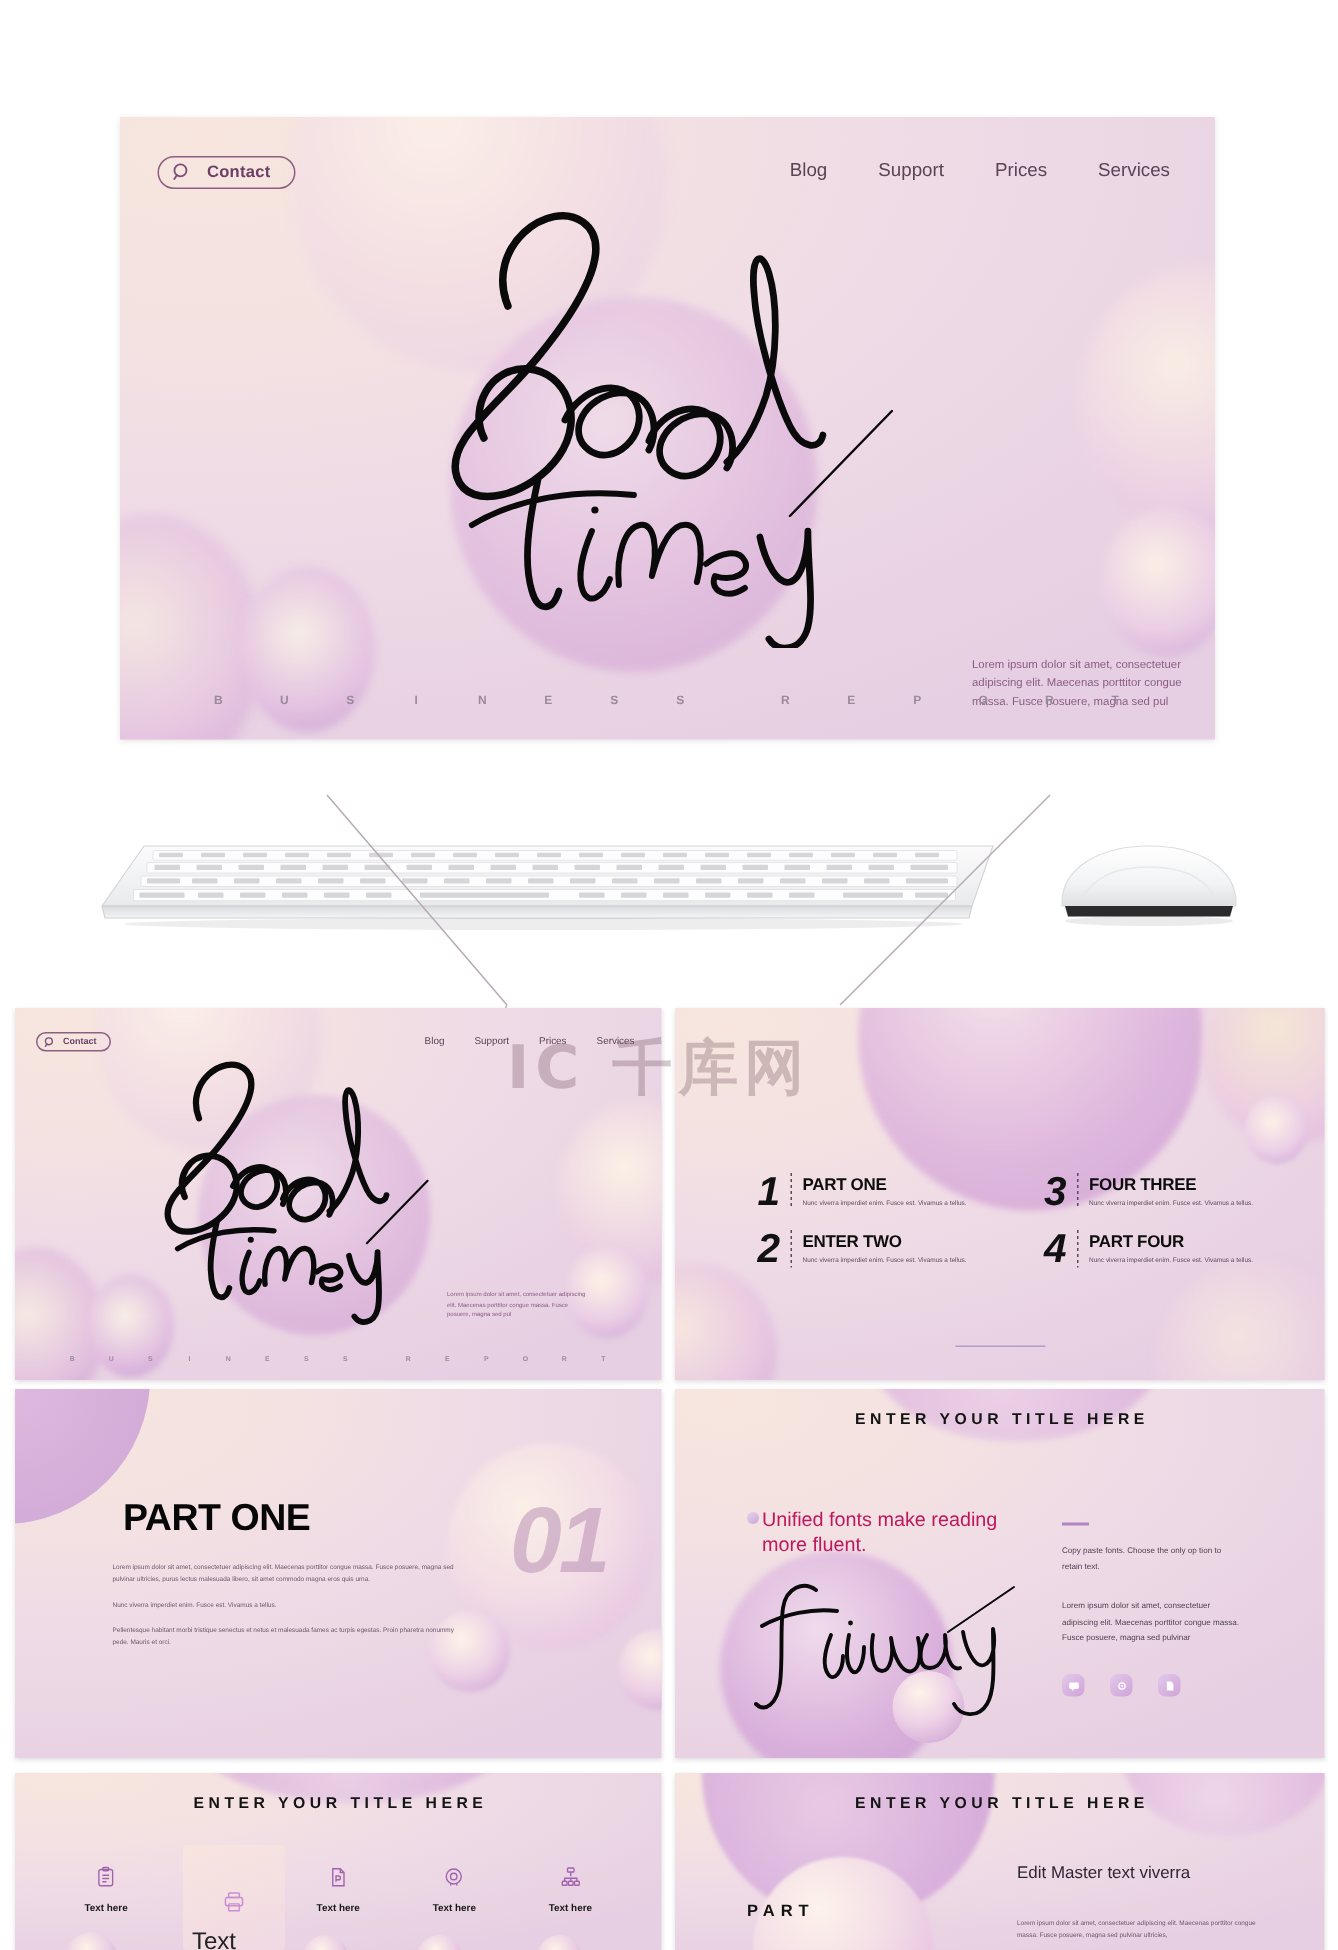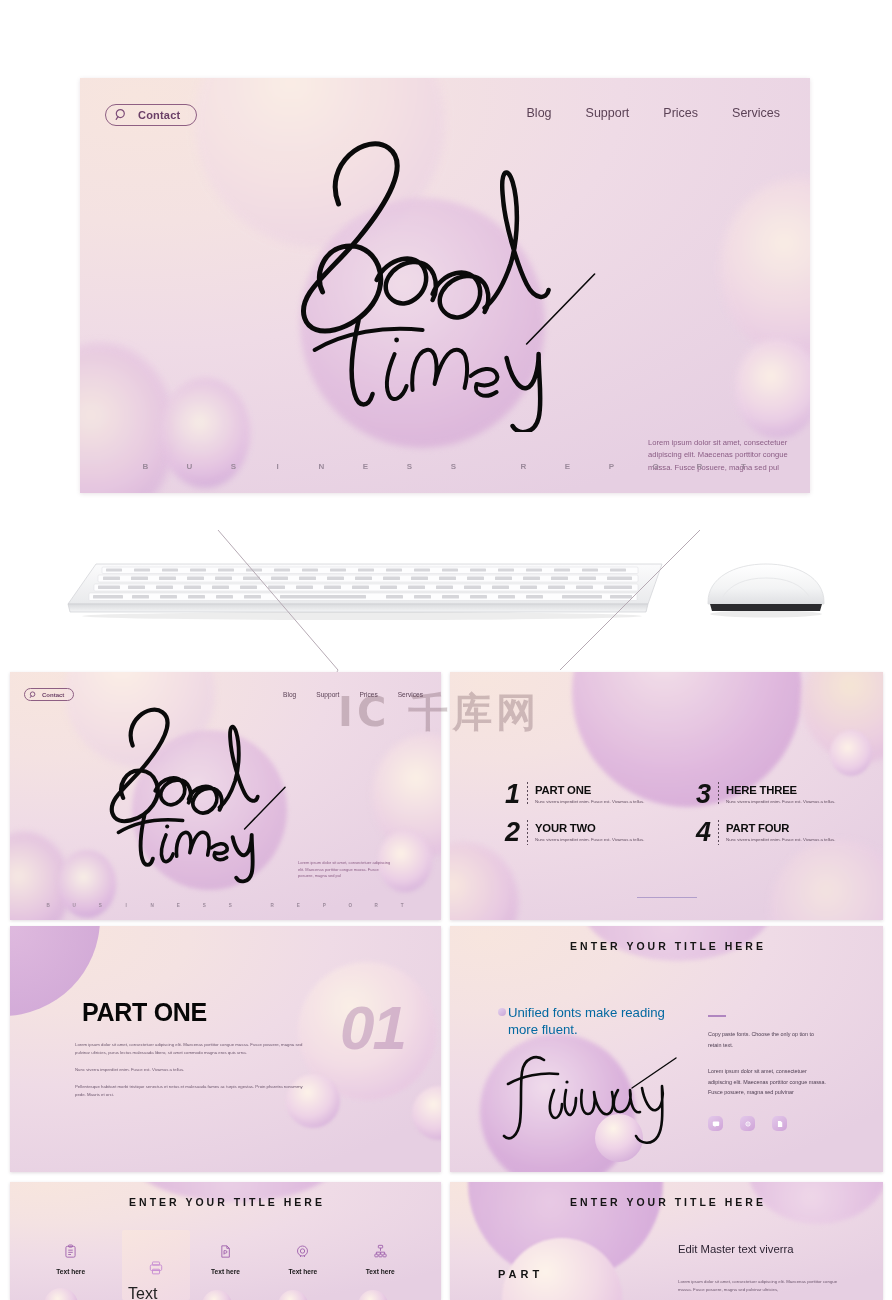--- a/index.html
+++ b/index.html
@@ -135,21 +135,21 @@
   }
 
   
   .slide-title {
     position:absolute; left:0; right:0; top:14px; text-align:center;
     font-size:10.5px; font-weight:800; letter-spacing:3px; color:#141414;
     text-indent:3px;
   }
   #s-uni .uni-lead {
     position:absolute; left:58px; top:78px; width:190px;
-    font-size:13.2px; line-height:17px; color:#0369a1; font-weight:400;
+    font-size:13.2px; line-height:17px; color:#be185d; font-weight:400;
   }
   #s-uni .uni-dot {
     position:absolute; left:48px; top:82px; width:8px; height:8px;
     border-radius:50%; background:linear-gradient(140deg,#e6d3ef,#c9a6d6);
   }
   #s-uni .friday { position:absolute; left:42px; top:118px; width:190px; height:105px; }
   #s-uni .uni-rule { position:absolute; left:258px; top:89px; width:18px; height:1.6px; background:#b086c0; }
   #s-uni .uni-p1 {
     position:absolute; left:258px; top:103px; width:115px;
     font-size:5.4px; line-height:10.5px; color:#4c3d50;
@@ -527,29 +527,29 @@
         <div class="cont-div"></div>
         <div class="cont-txt">
           <div class="cont-head">PART ONE</div>
           <div class="cont-sub">Nunc viverra imperdiet enim. Fusce est. Vivamus a tellus.</div>
         </div>
       </div>
       <div class="cont-item">
         <div class="cont-num">3</div>
         <div class="cont-div"></div>
         <div class="cont-txt">
-          <div class="cont-head">HERE THREE</div>
+          <div class="cont-head">FOUR THREE</div>
           <div class="cont-sub">Nunc viverra imperdiet enim. Fusce est. Vivamus a tellus.</div>
         </div>
       </div>
       <div class="cont-item">
         <div class="cont-num">2</div>
         <div class="cont-div"></div>
         <div class="cont-txt">
-          <div class="cont-head">YOUR TWO</div>
+          <div class="cont-head">ENTER TWO</div>
           <div class="cont-sub">Nunc viverra imperdiet enim. Fusce est. Vivamus a tellus.</div>
         </div>
       </div>
       <div class="cont-item">
         <div class="cont-num">4</div>
         <div class="cont-div"></div>
         <div class="cont-txt">
           <div class="cont-head">PART FOUR</div>
           <div class="cont-sub">Nunc viverra imperdiet enim. Fusce est. Vivamus a tellus.</div>
         </div>

